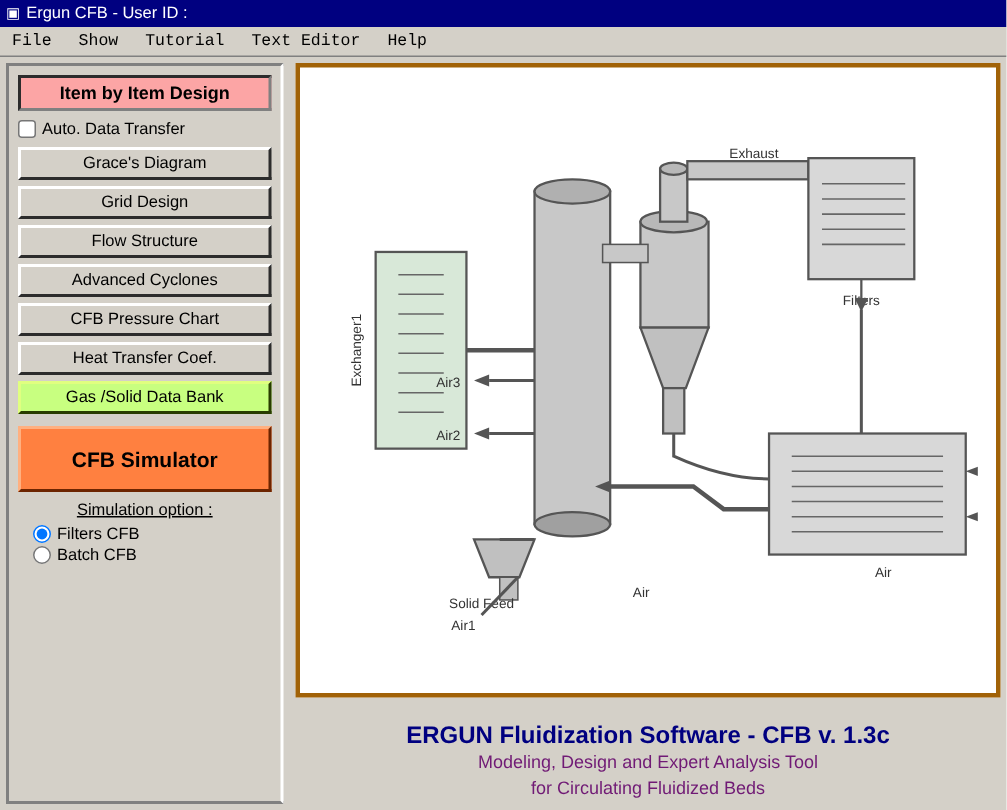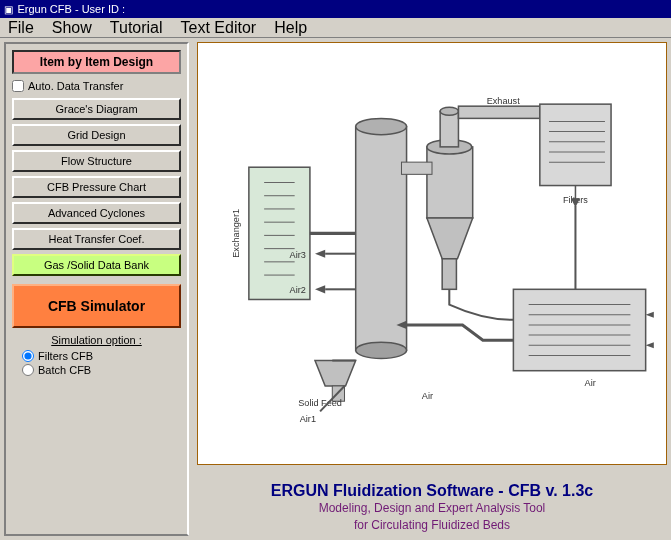--- a/index.html
+++ b/index.html
@@ -27,23 +27,24 @@
     .menu-bar {
       background: #d4d0c8;
       border-bottom: 1px solid #808080;
       padding: 2px 4px;
       display: flex;
       gap: 10px;
       height: 20px;
       align-items: center;
     }
     .menu-item {
-      font-size: 16px;
+      font-size: 11px;
       cursor: pointer;
       padding: 1px 4px;
+      font-family: Liberation Mono, monospace;
     }
     .main-content {
       display: flex;
       height: calc(540px - 38px);
     }
     .sidebar {
       width: 185px;
       background: #d4d0c8;
       border: 2px solid #808080;
       border-right: 2px solid #ffffff;
@@ -122,21 +123,21 @@
     .right-panel {
       flex: 1;
       padding: 4px;
       display: flex;
       flex-direction: column;
     }
     .diagram-area {
       flex: 1;
       position: relative;
       background: white;
-      border: 1px solid #a16207;
+      border: 3px solid #a16207;
     }
     .diagram-svg {
       width: 100%;
       height: 100%;
     }
     .bottom-text {
       text-align: center;
       padding: 6px 0 2px 0;
     }
     .main-title {
@@ -173,22 +174,22 @@
 
   <div class="sidebar">
     <div class="sidebar-title">Item by Item Design</div>
     <div class="auto-transfer">
       <input type="checkbox" style="">
       <label>Auto. Data Transfer</label>
     </div>
     <button class="btn">Grace's Diagram</button>
     <button class="btn">Grid Design</button>
     <button class="btn">Flow Structure</button>
+    <button class="btn">Advanced Cyclones</button>
     <button class="btn">CFB Pressure Chart</button>
-    <button class="btn">Advanced Cyclones</button>
     <button class="btn">Heat Transfer Coef.</button>
     <button class="btn btn-green">Gas /Solid Data Bank</button>
     <button class="btn btn-orange">CFB Simulator</button>
     <div class="sim-options">
       <div class="sim-options-title">Simulation option :</div>
       <div class="radio-group">
         <div class="radio-item">
           <input type="radio" name="sim_type" checked="" style="">
           <span>Filters CFB</span>
         </div>

